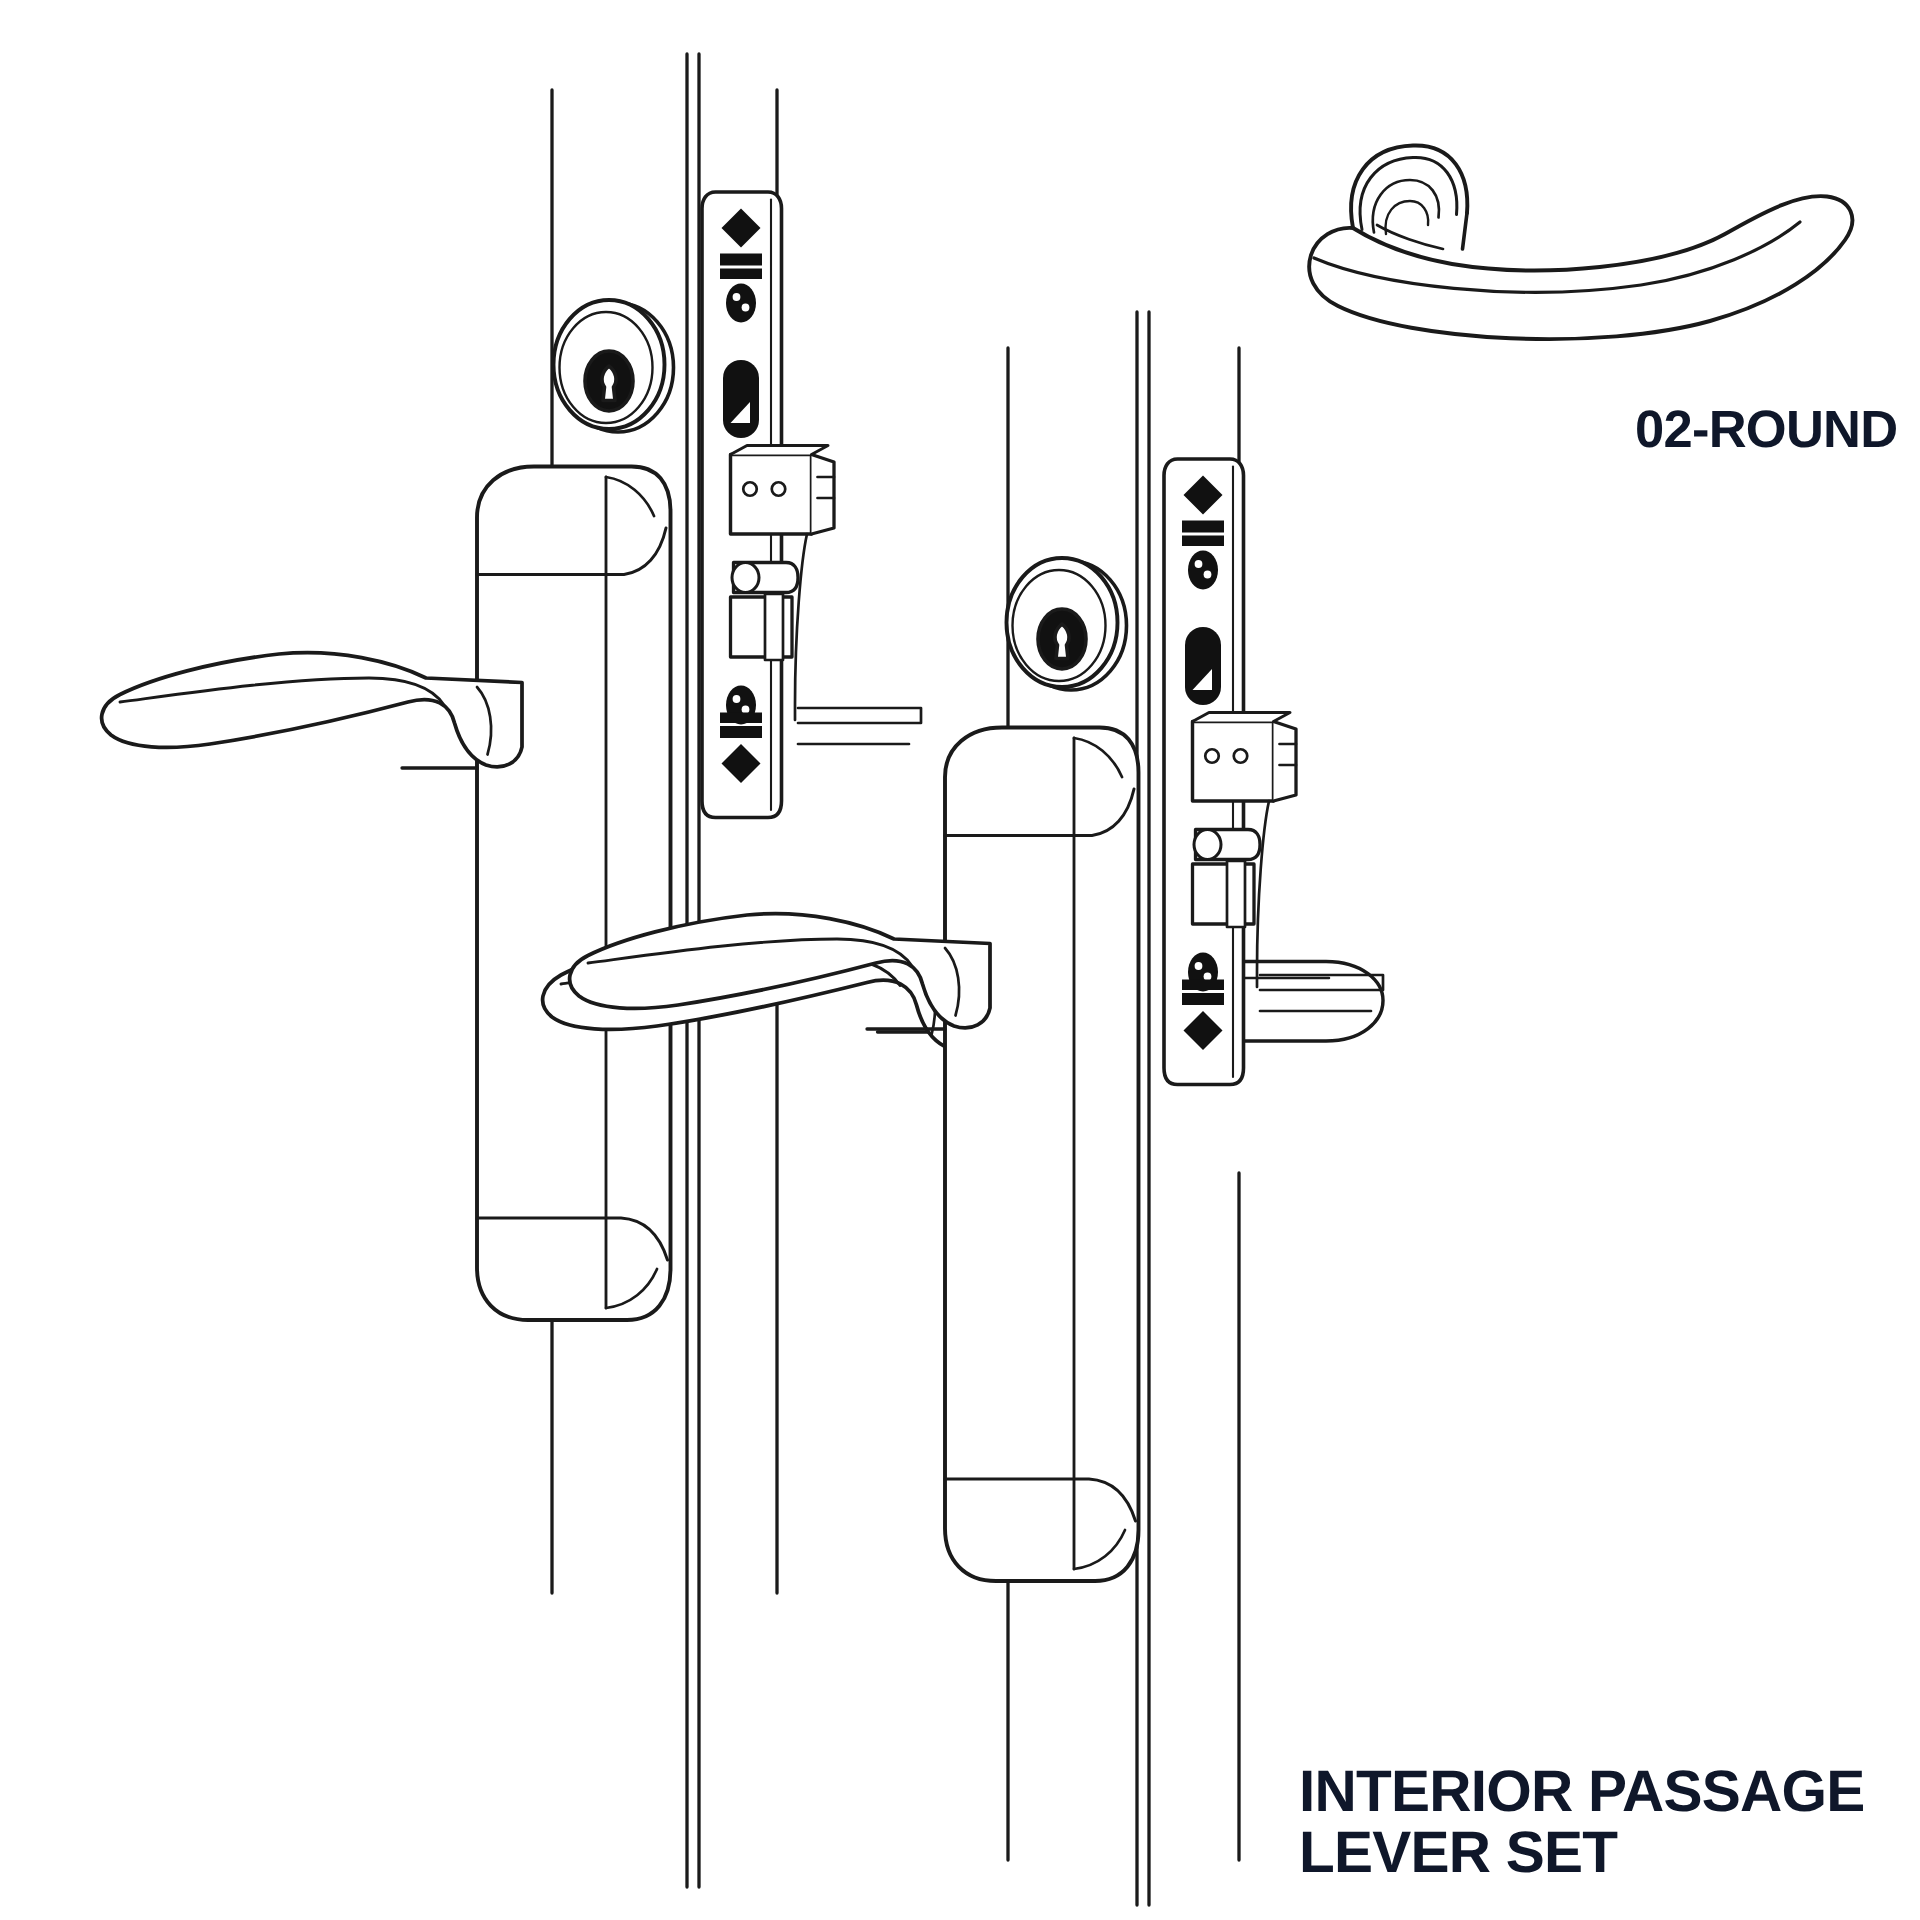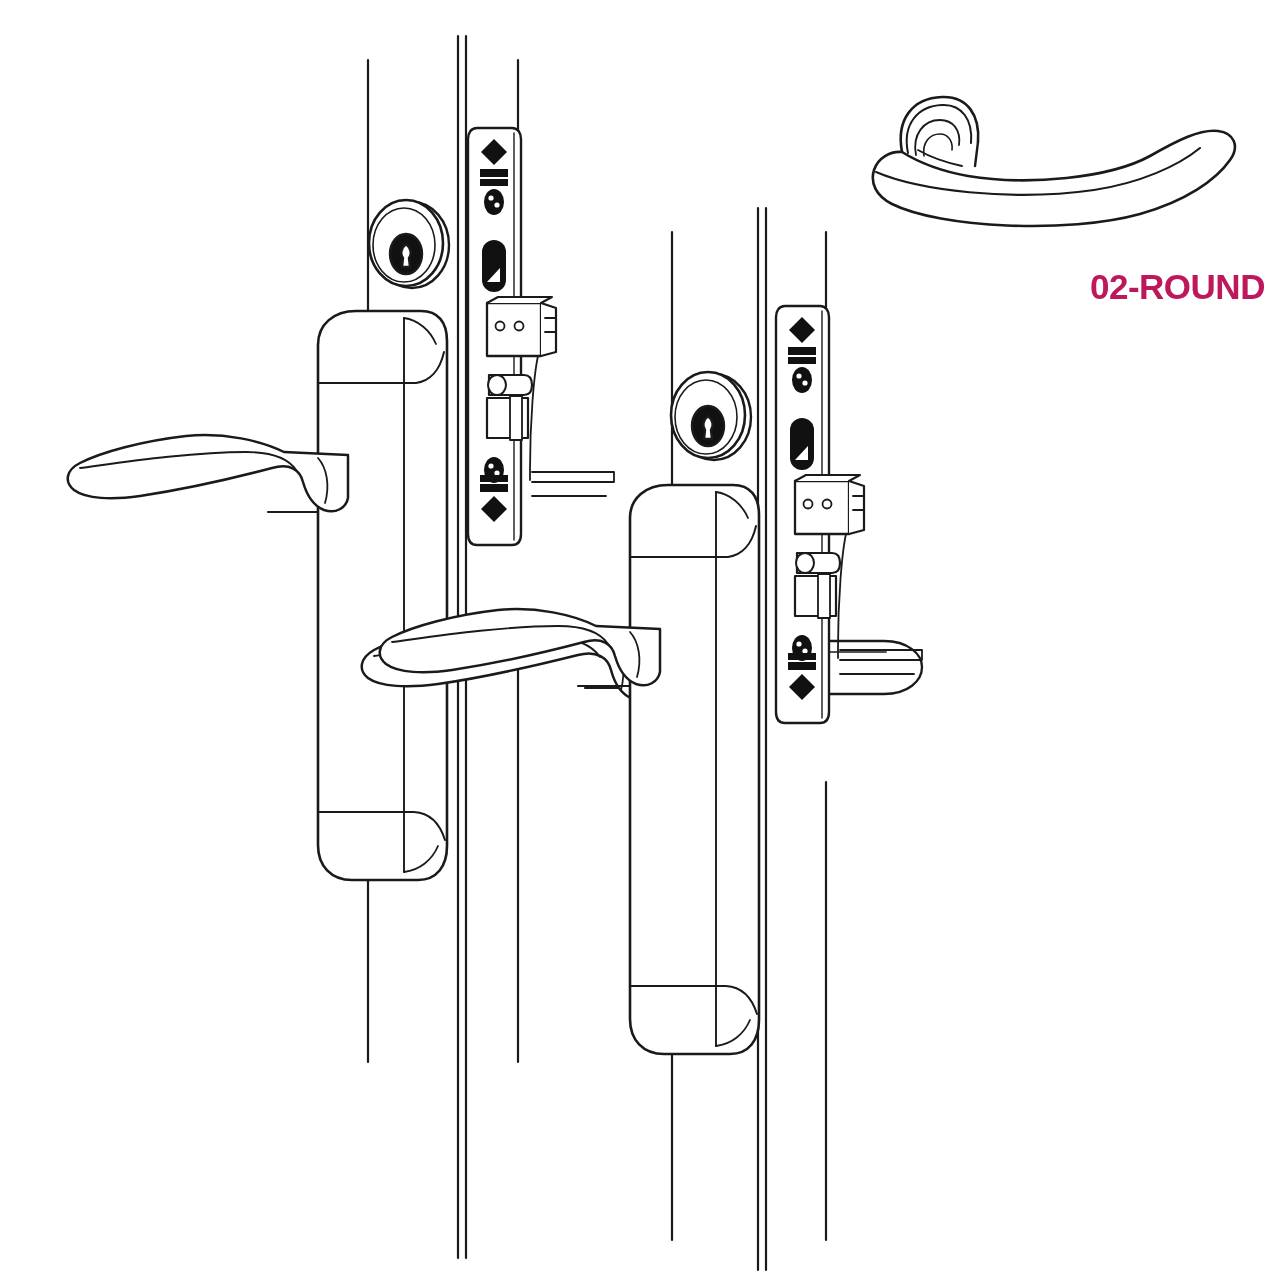--- a/index.html
+++ b/index.html
@@ -23,21 +23,21 @@
   svg.drawing {
     position: absolute;
     left: 0; top: 0;
     width: 1280px;
     height: 1280px;
   }
   .cap {
     position: absolute;
     font-family: "Liberation Sans", sans-serif;
     font-weight: bold;
-    color: #be185d;
+    color: #0f172a;
     letter-spacing: -0.5px;
     line-height: 1.06;
     white-space: pre;
   }
   #caption-clutched {
     left: 62px;
     top: 1114px;
     font-size: 39px;
   }
   #caption-interior {
@@ -329,16 +329,18 @@
           <path d="M876,172 C918,190 1010,202 1094,190 C1140,183 1178,166 1200,148" stroke-width="2.1" fill="none"></path>
 
           <path d="M962,166 C948,163 930,157 918,150" stroke-width="1.8" fill="none"></path>
         </g>
       </g>
 
     </g>
   </svg>
 
 
+  <div class="cap" id="caption-interior">INTERIOR PASSAGE
+LEVER SET</div>
 
   <div class="cap" id="caption-round">02-ROUND</div>
 
 </div>
 
 </body></html>

